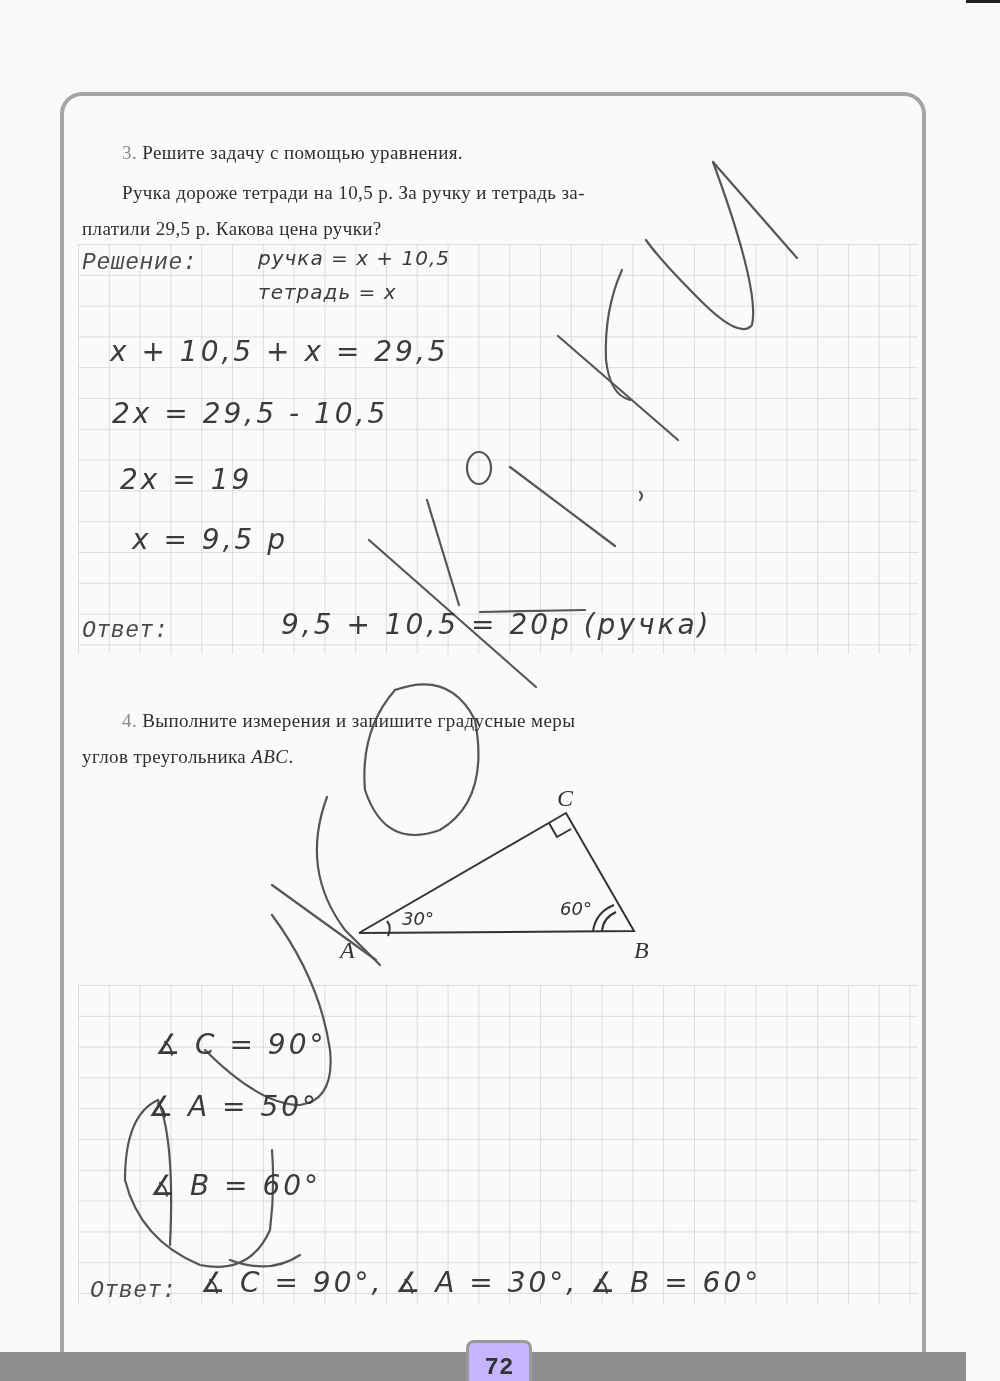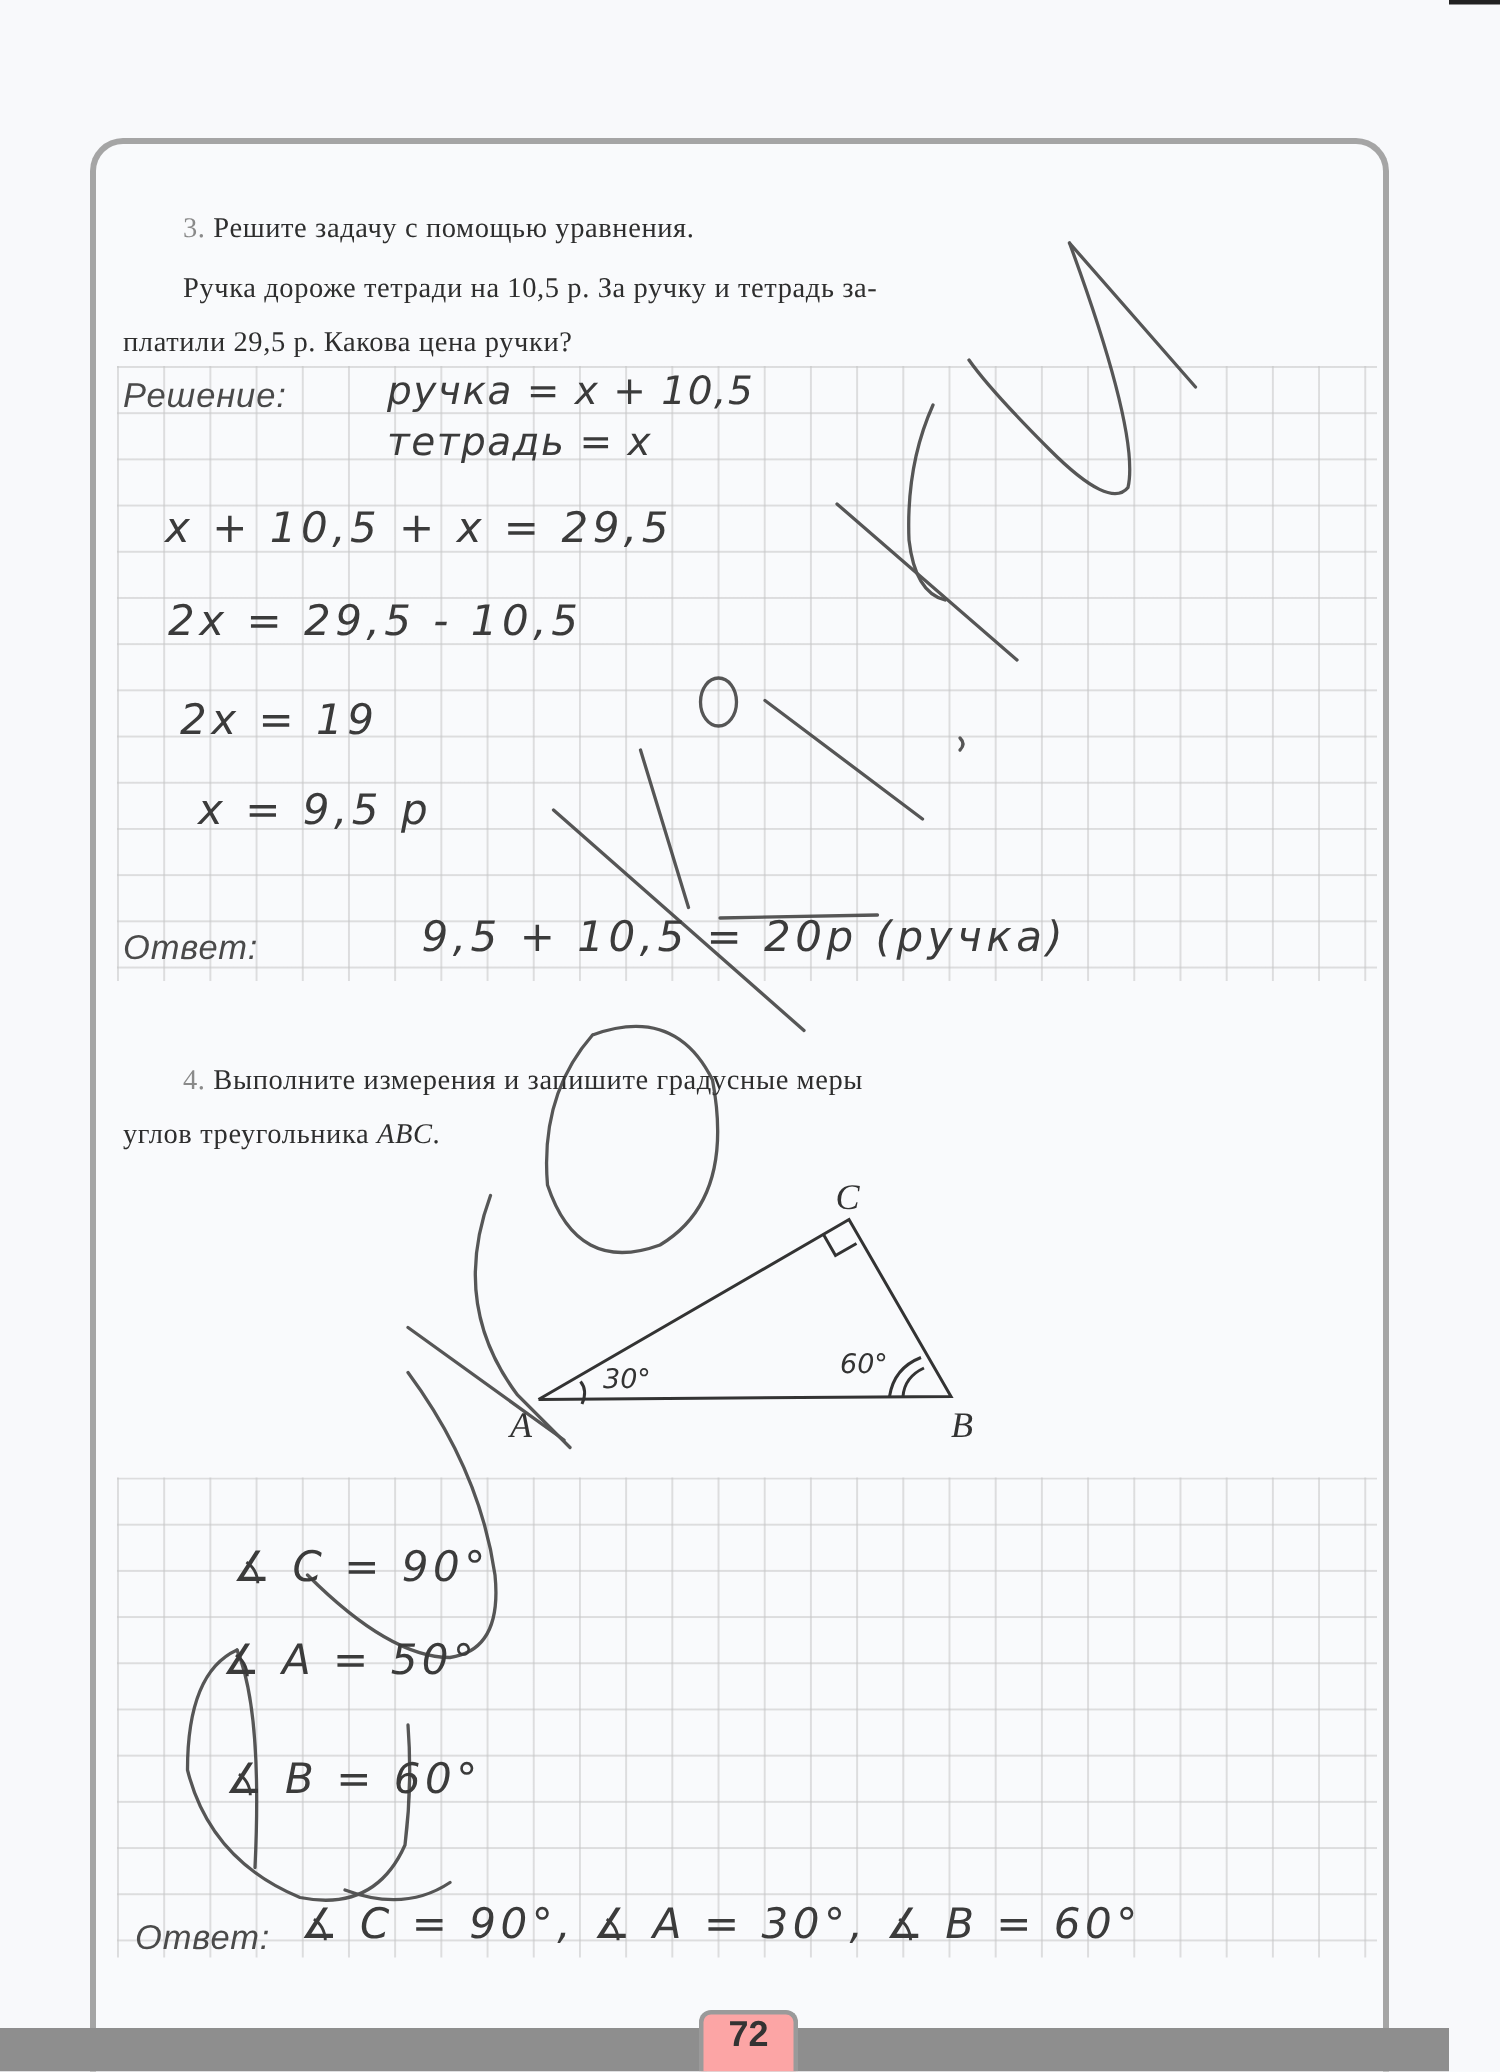--- a/index.html
+++ b/index.html
@@ -24,38 +24,38 @@
     opacity: 0.75;
   }
   .grid1 { left: 78px; top: 244px; width: 840px; height: 410px; }
   .grid2 { left: 78px; top: 985px; width: 840px; height: 320px; }
   .task-text {
     position: absolute; font-size: 19px; line-height: 37px; color: #2e2e2e;
     font-family: Liberation Serif, serif; letter-spacing: 0.4px; margin-top: 20px;
   }
   .task-num { color: #8a8a8a; }
   .label {
-    position: absolute; font-family: Liberation Sans, sans-serif; font-style: italic;
+    position: absolute; font-family: Liberation Mono, monospace; font-style: italic;
     font-size: 23px; color: #4a4a4a; letter-spacing: 0.6px;
   }
   .hand {
     position: absolute; font-family: "DejaVu Sans", sans-serif; font-style: italic;
     font-size: 28px; color: #3b3b3b; letter-spacing: 3px; white-space: nowrap;
   }
-  .small-hand { font-size: 26px; letter-spacing: 1px; }
+  .small-hand { font-size: 20px; letter-spacing: 1px; }
   .footer-bar {
     position: absolute; left: 0; top: 1352px; width: 966px; height: 29px;
     background: #8e8e8e;
   }
   .page-tab {
     position: absolute; left: 466px; top: 1340px; width: 66px; height: 41px;
-    background: #fca5a5; border: 3px solid #9a9a9a; border-bottom: none;
+    background: #c4b5fd; border: 3px solid #9a9a9a; border-bottom: none;
     border-radius: 8px 8px 0 0; box-sizing: border-box;
-    display: flex; align-items: flex-start; justify-content: center;
-    font-family: Liberation Sans, sans-serif; font-weight: bold; font-size: 24px; color: #333;
+    display: flex; align-items: flex-end; justify-content: center;
+    font-family: Liberation Mono, monospace; font-weight: bold; font-size: 24px; color: #333;
   }
   svg.overlay { position: absolute; left: 0; top: 0; }
   .diagram-label { font-family: "Liberation Serif", serif; font-style: italic; font-size: 24px; fill: #333; }
   .angle-label { font-family: "DejaVu Sans", sans-serif; font-style: italic; font-size: 18px; fill: #333; }
 </style>
 </head>
 <body>
 
 <div class="top-mark"></div>
 

